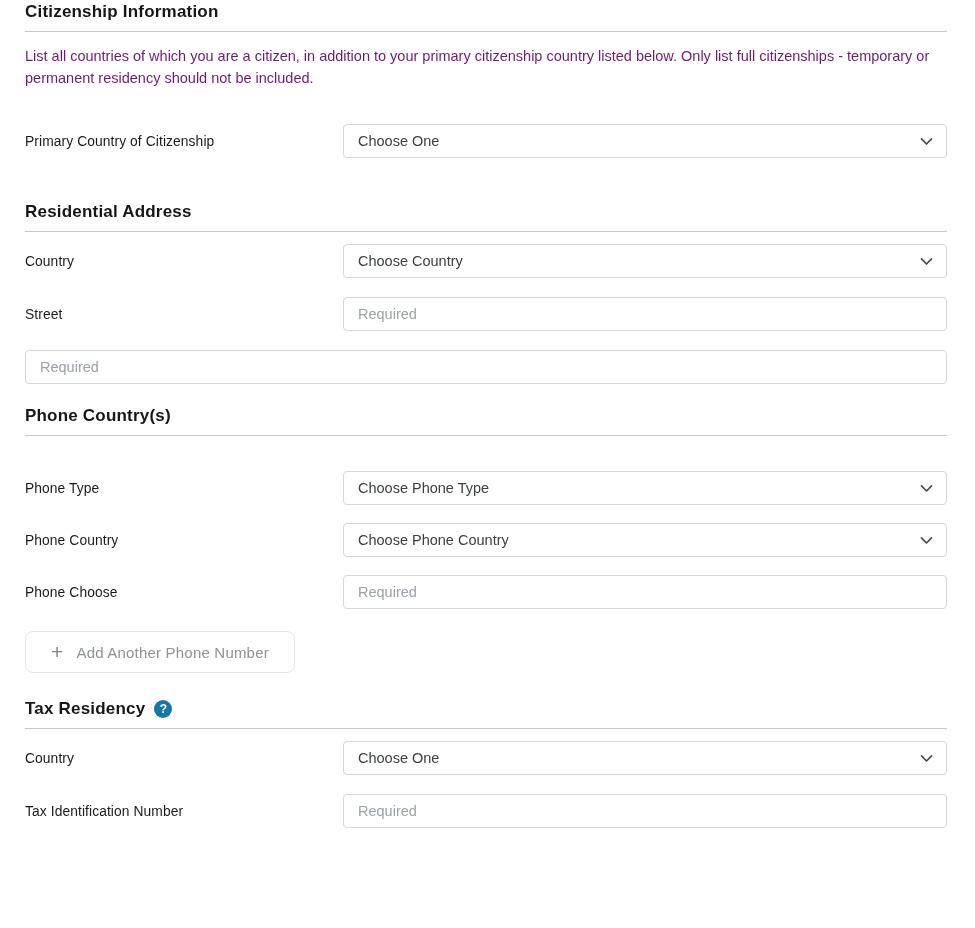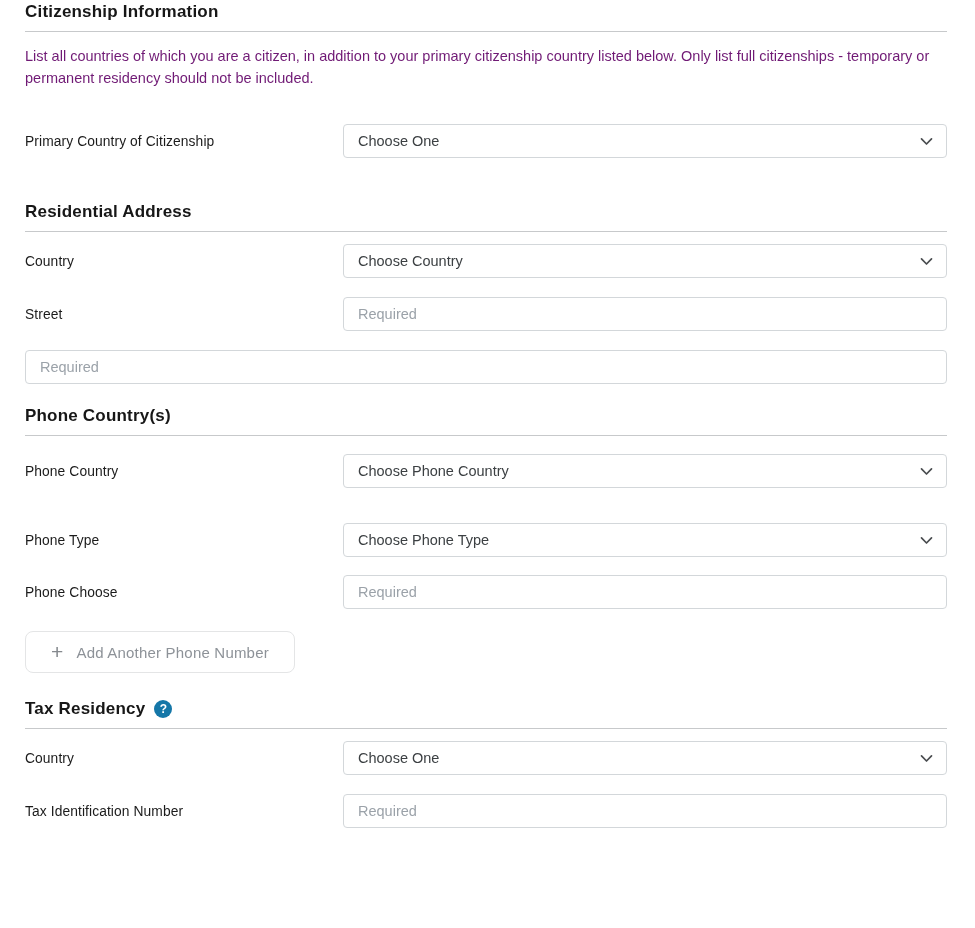--- a/index.html
+++ b/index.html
@@ -141,39 +141,39 @@
         <input class="field" type="text" placeholder="Required" style="">
       </div>
     </div>
 
   </section>
 
   <section class="sec-phone">
     <h2 class="section-title">Phone Country(s)</h2>
     <div class="rule"></div>
 
-    <div class="row">
-      <div class="row-label">Phone Country</div>
-      <div class="row-field">
-        <div class="field select">
-          <span>Choose Phone Country</span>
-          <span class="chev">
-            <svg width="13" height="9" viewBox="0 0 13 9">
-                <path d="M1.5 1.8 L6.5 7 L11.5 1.8" fill="none" stroke-width="1.7" stroke-linecap="round" stroke-linejoin="round"></path>
-              </svg>
-          </span>
-        </div>
-      </div>
-    </div>
-
     <div class="row first">
       <div class="row-label">Phone Type</div>
       <div class="row-field">
         <div class="field select">
           <span>Choose Phone Type</span>
+          <span class="chev">
+            <svg width="13" height="9" viewBox="0 0 13 9">
+                <path d="M1.5 1.8 L6.5 7 L11.5 1.8" fill="none" stroke-width="1.7" stroke-linecap="round" stroke-linejoin="round"></path>
+              </svg>
+          </span>
+        </div>
+      </div>
+    </div>
+
+    <div class="row">
+      <div class="row-label">Phone Country</div>
+      <div class="row-field">
+        <div class="field select">
+          <span>Choose Phone Country</span>
           <span class="chev">
             <svg width="13" height="9" viewBox="0 0 13 9">
                 <path d="M1.5 1.8 L6.5 7 L11.5 1.8" fill="none" stroke-width="1.7" stroke-linecap="round" stroke-linejoin="round"></path>
               </svg>
           </span>
         </div>
       </div>
     </div>
 
     <div class="row">

